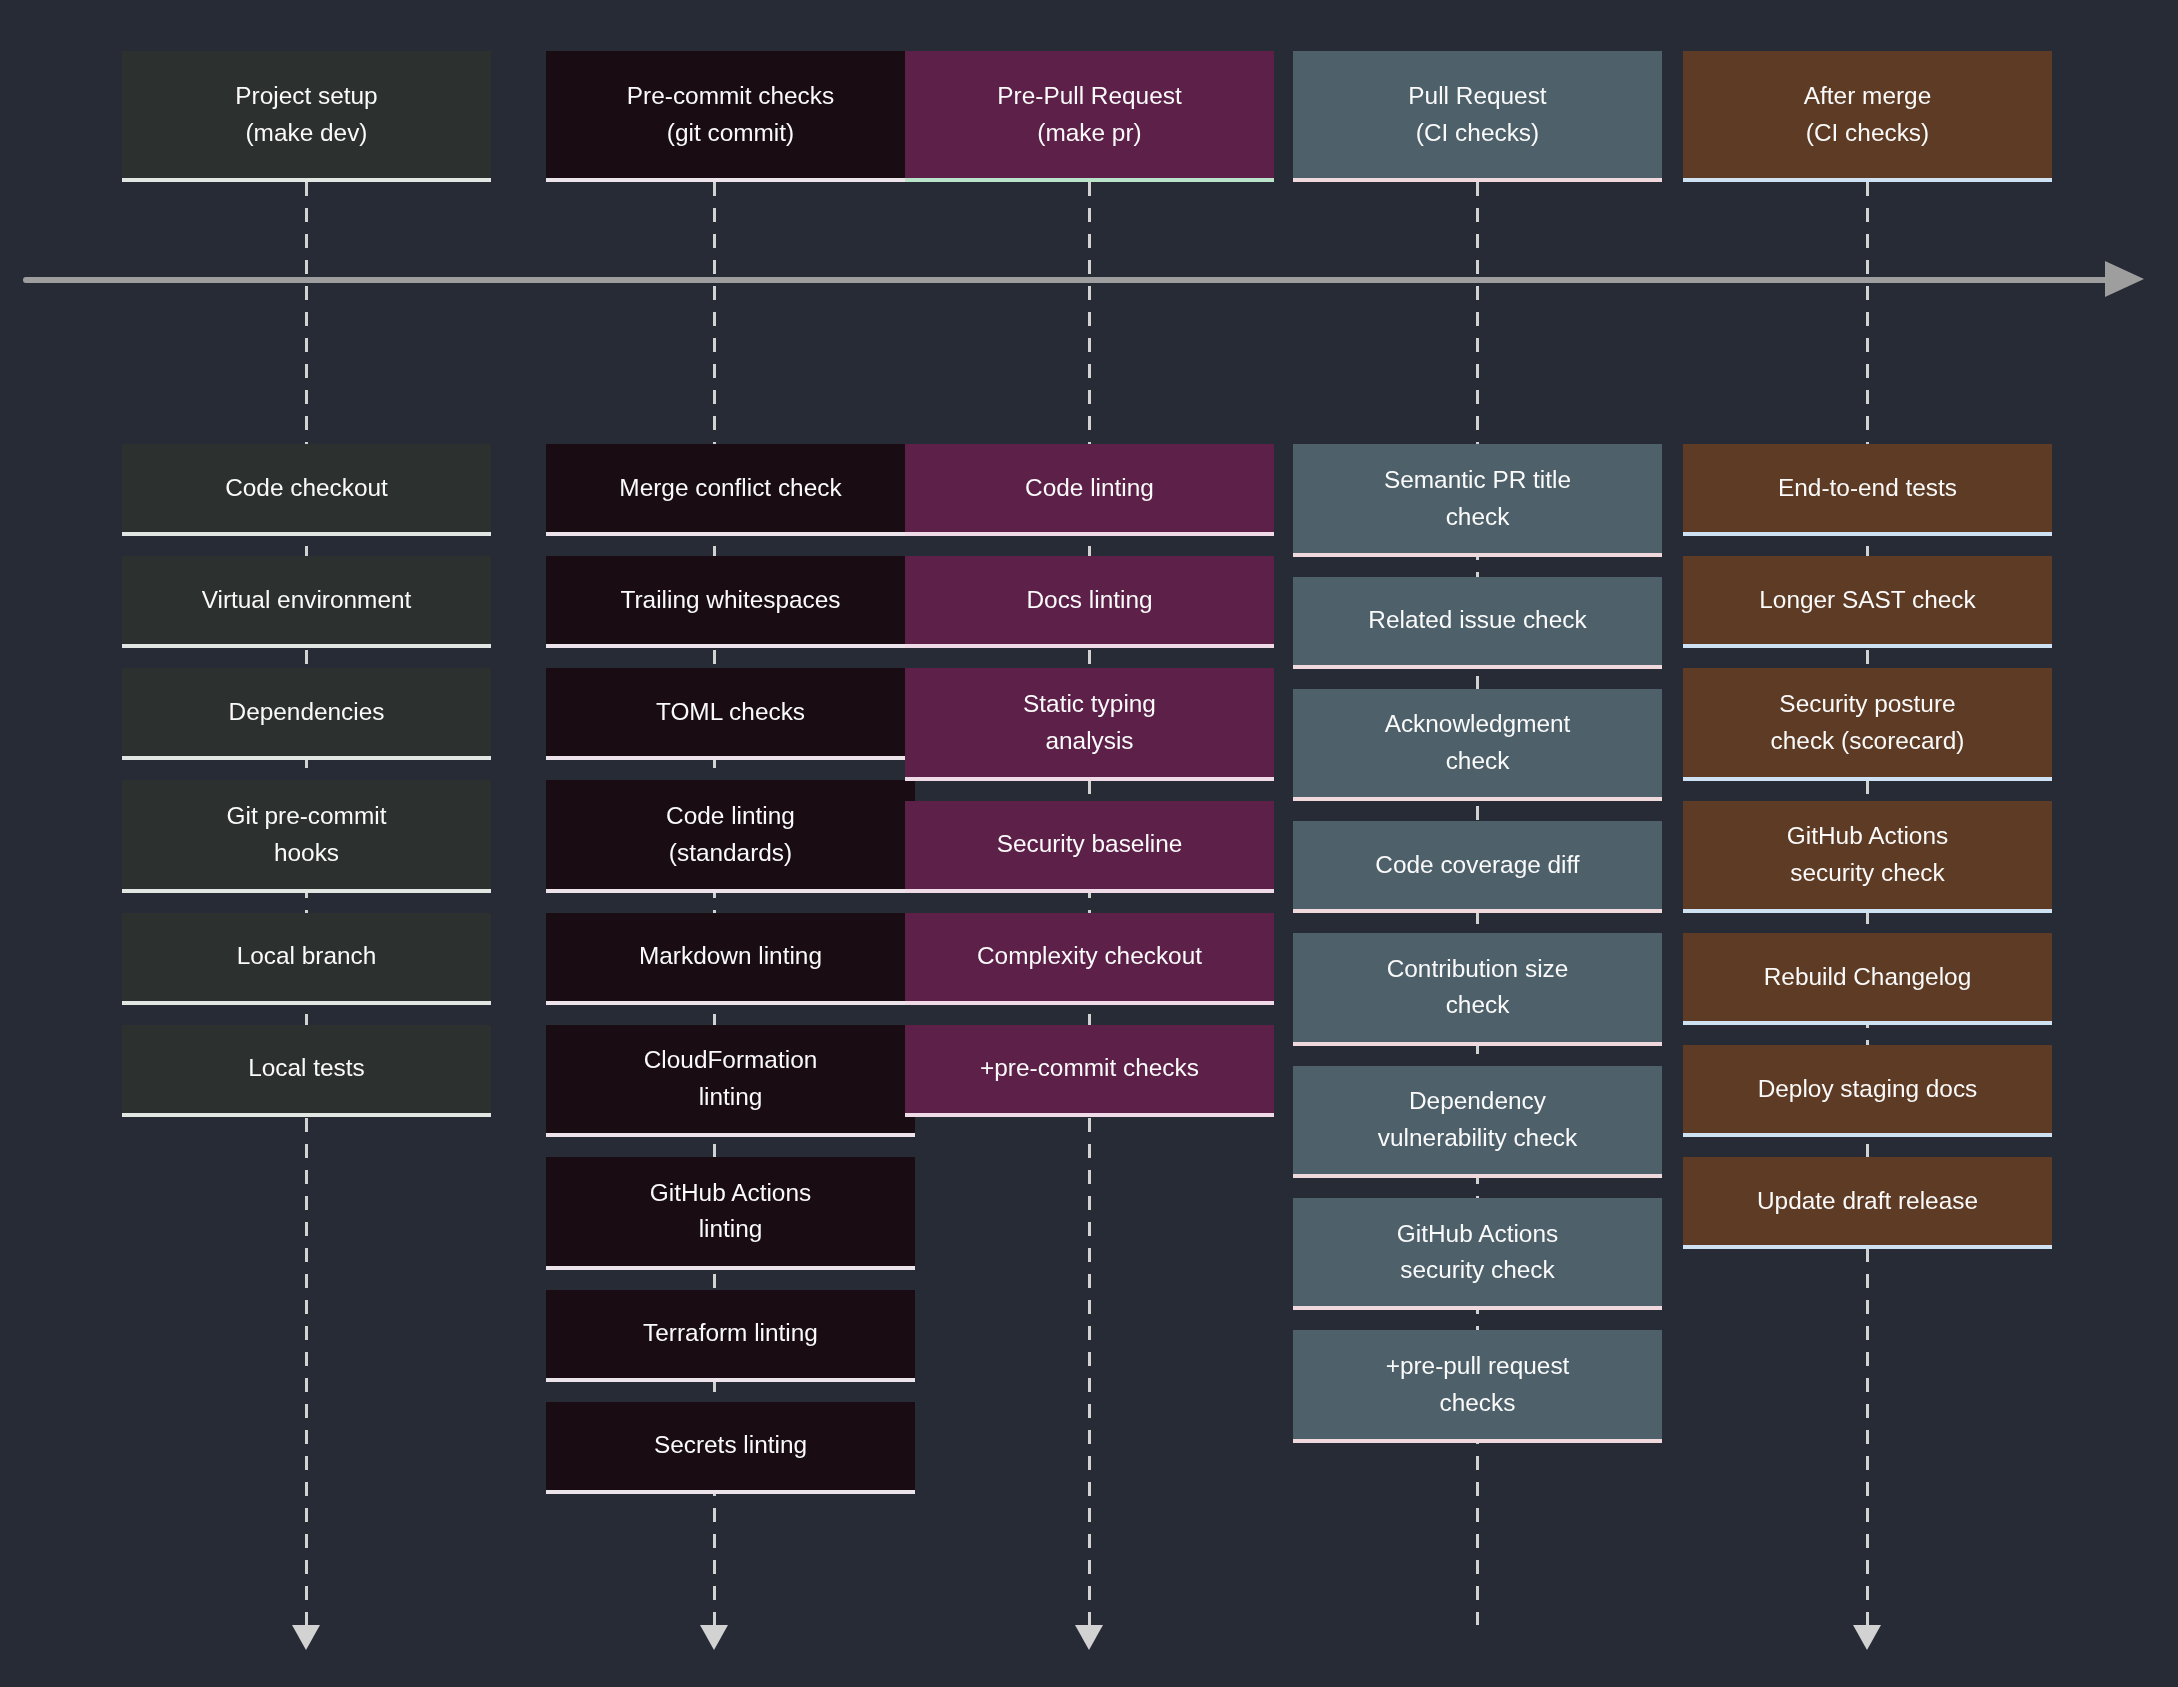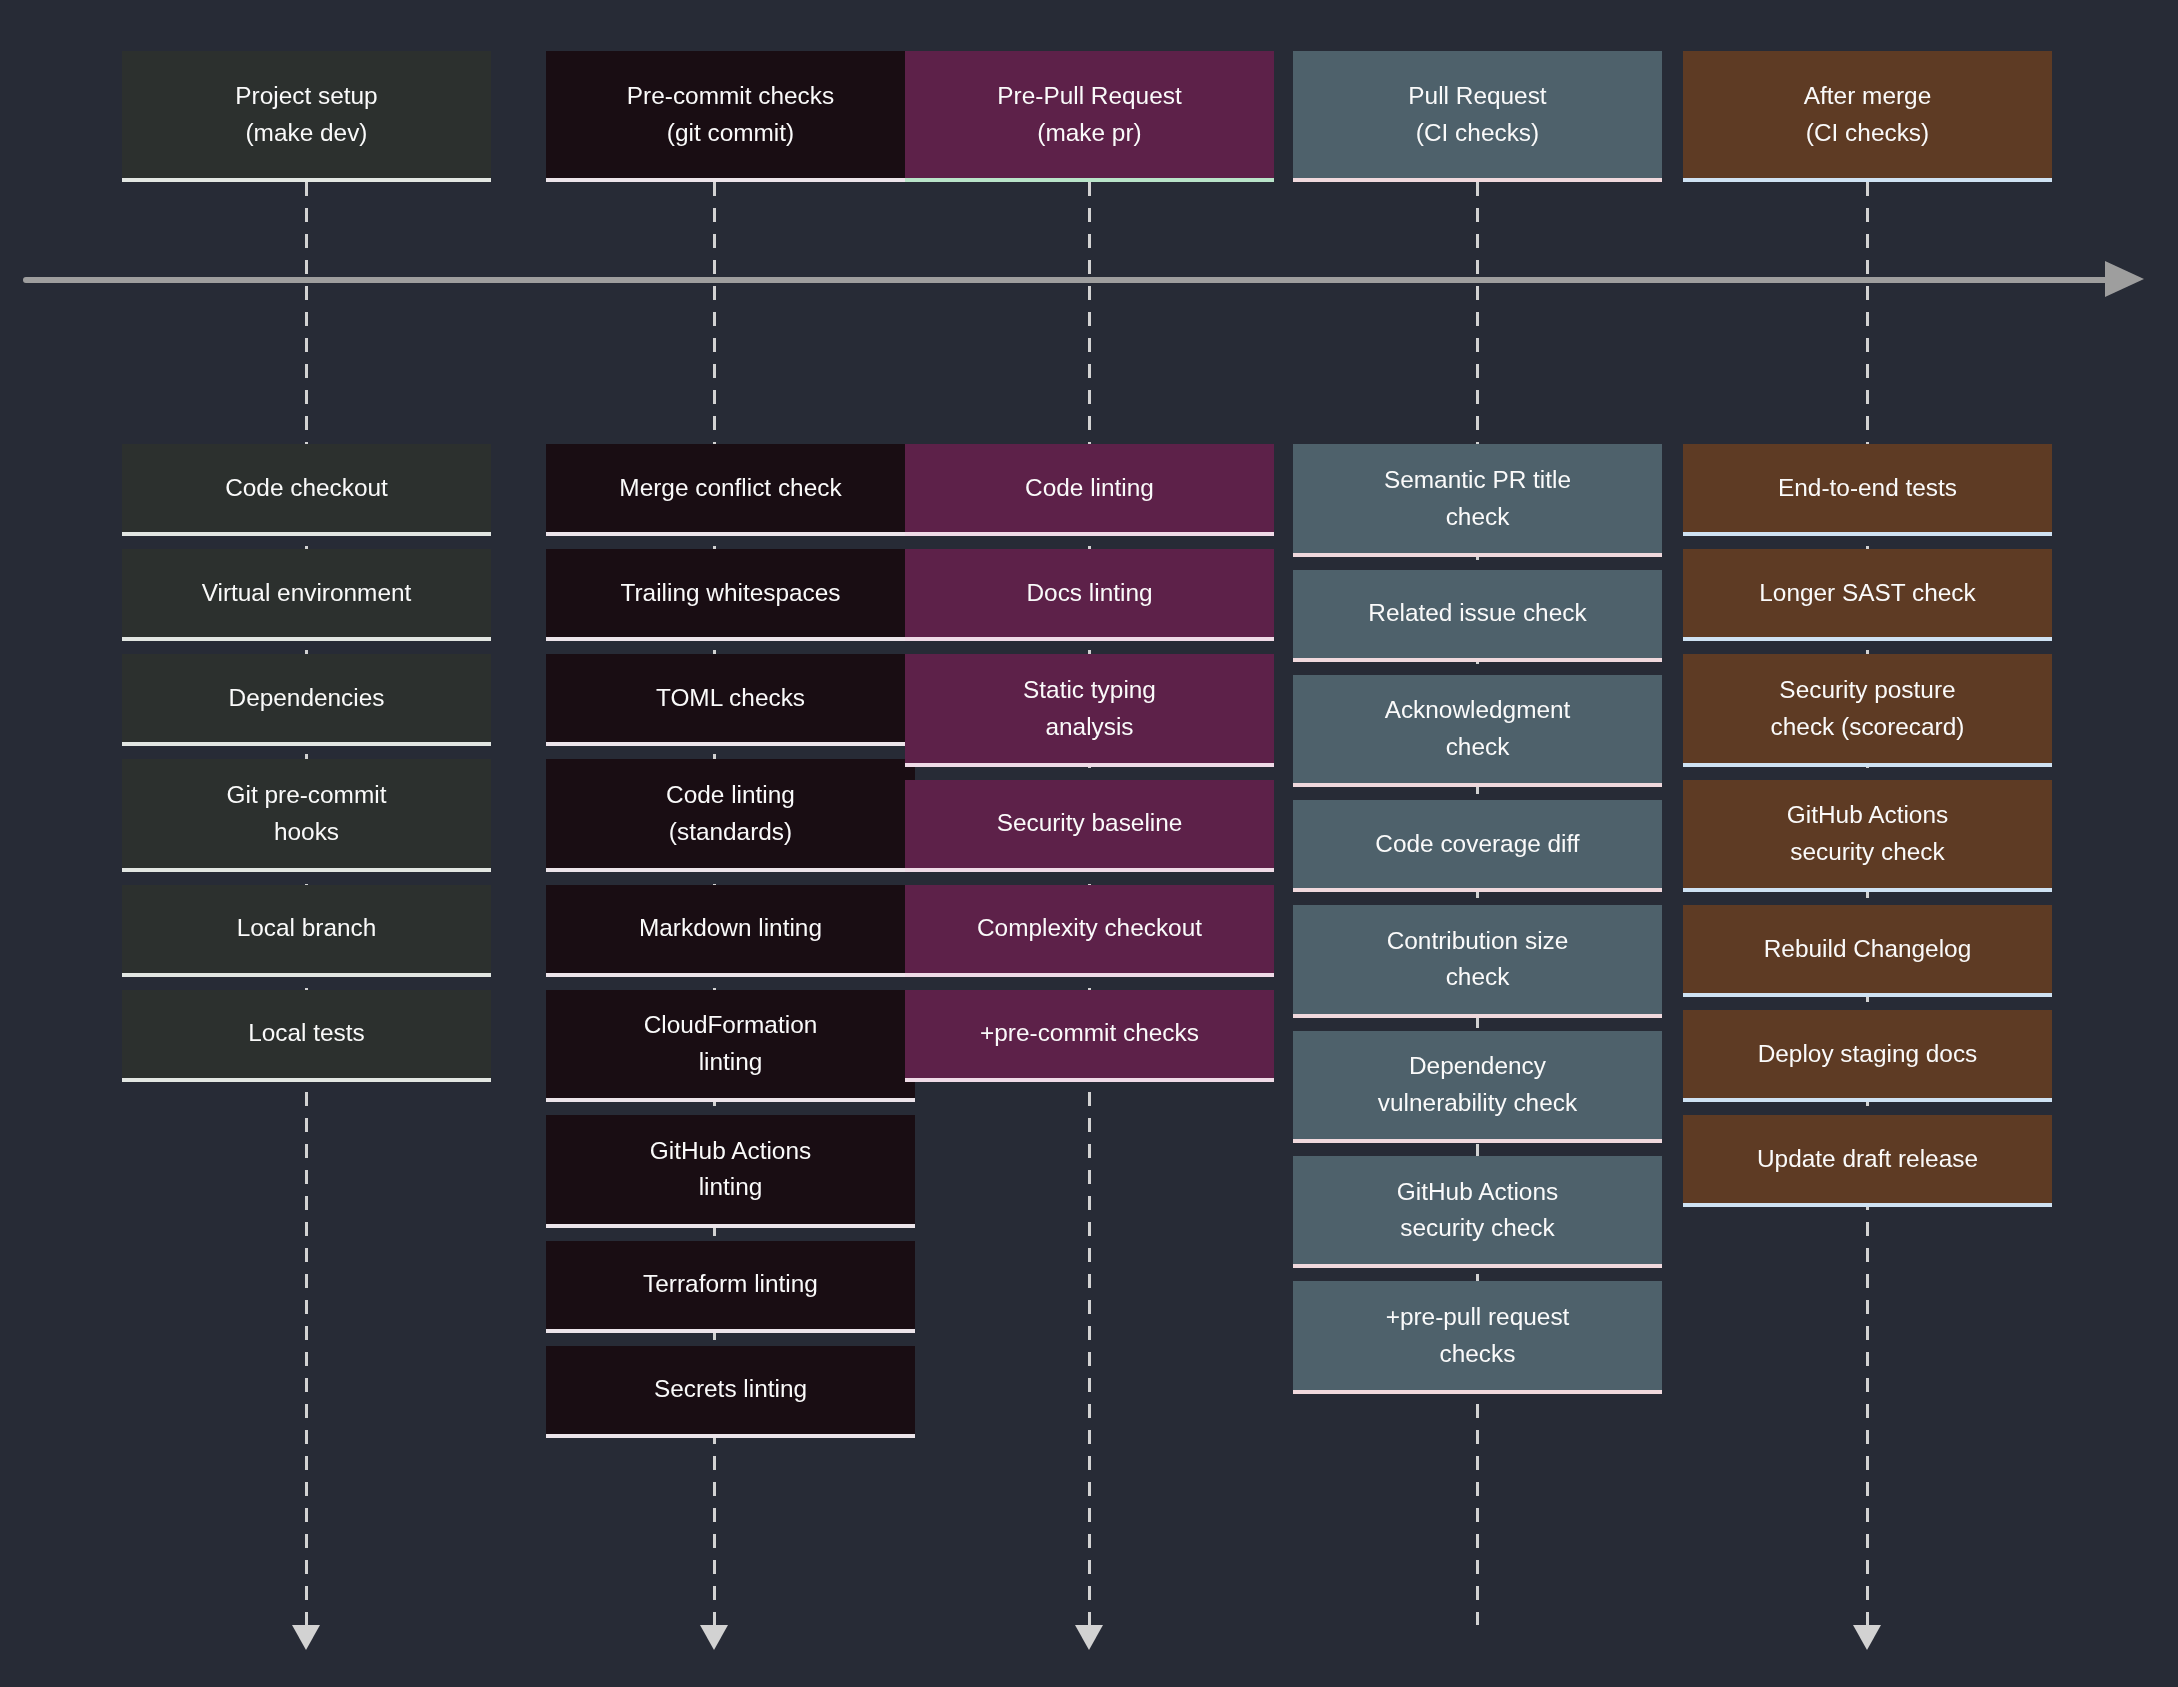--- a/index.html
+++ b/index.html
@@ -55,21 +55,21 @@
     padding:17.6px 15.6px;
     font-size:24.4px;line-height:1.5;
     white-space:pre-line;
   }
   .header{
     height:131px;
     border-bottom-color:var(--hu,#eee);
   }
   .stack{
     display:flex;flex-direction:column;
-    row-gap:13px;
+    row-gap:20px;
     margin-top:262px;
   }
 </style>
 </head>
 <body>
 
 <div class="canvas" style="--timeline-color: #9e9e9e;">
 
   <div class="timeline-line"></div>
   <div class="timeline-head"></div>

